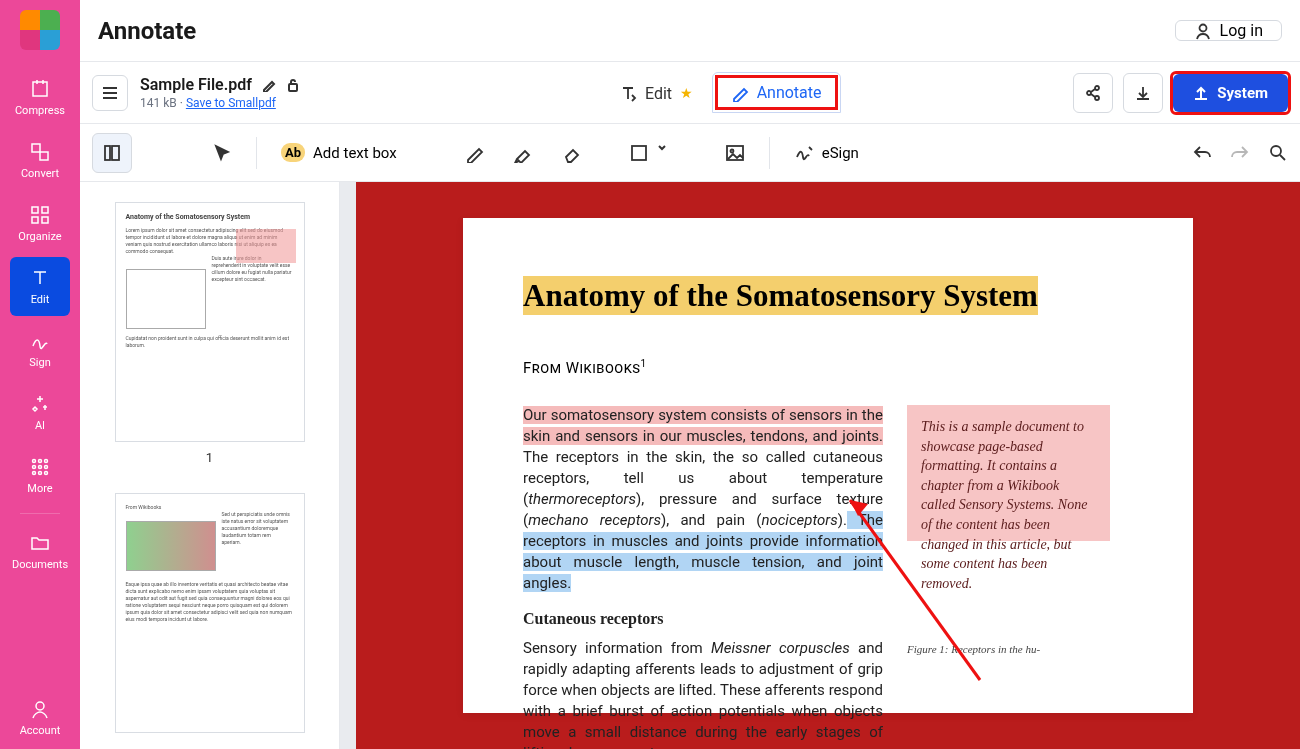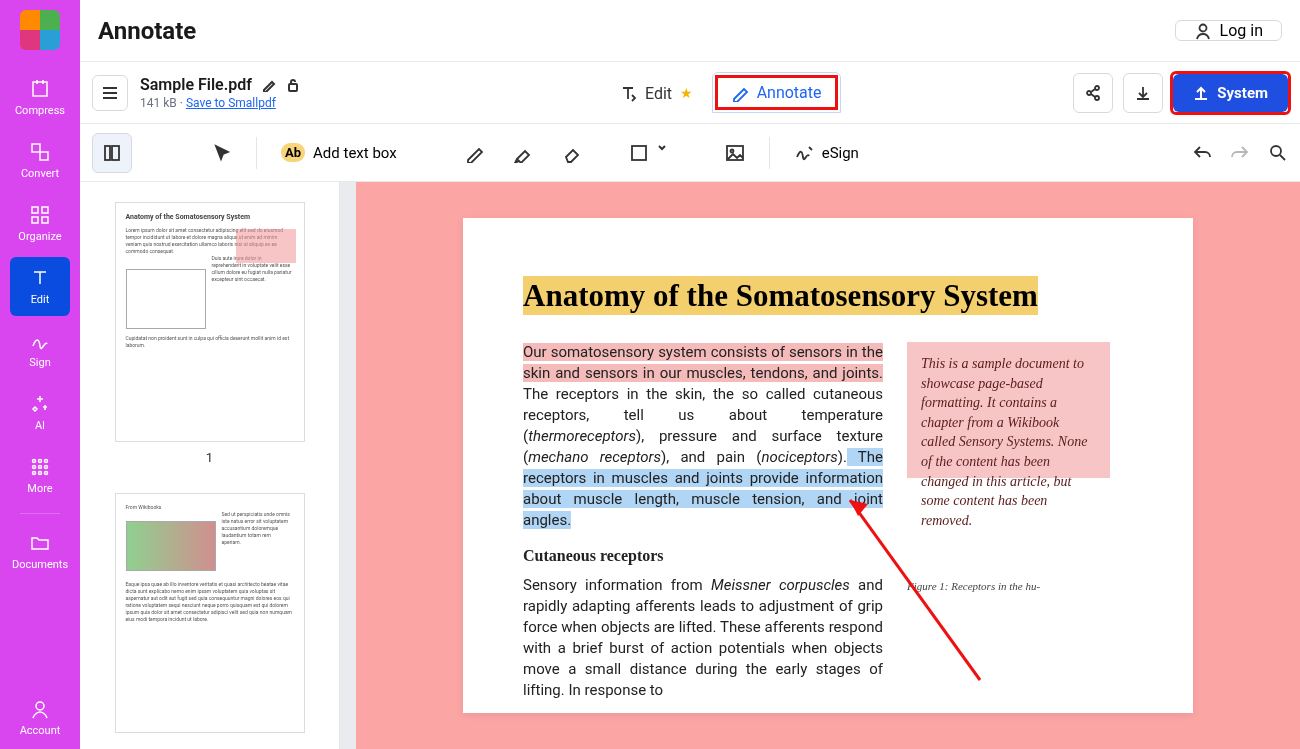--- a/index.html
+++ b/index.html
@@ -1,19 +1,19 @@
 <!DOCTYPE html>
 <html><head>
 <meta charset="utf-8">
 <style>
   * { box-sizing: border-box; margin: 0; padding: 0; font-family: -apple-system, BlinkMacSystemFont, "Segoe UI", Roboto, Arial, sans-serif; }
   html, body { width: 1300px; height: 749px; overflow: hidden; background: #fff; }
 
   
-  .leftnav { position: absolute; left: 0; top: 0; width: 80px; height: 749px; background: #d946ef; color: #fff; display: flex; flex-direction: column; align-items: center; padding-top: 10px; }
+  .leftnav { position: absolute; left: 0; top: 0; width: 80px; height: 749px; background: #ec4899; color: #fff; display: flex; flex-direction: column; align-items: center; padding-top: 10px; }
   .logo { width: 40px; height: 40px; border-radius: 6px; display: grid; grid-template-columns: 1fr 1fr; grid-template-rows: 1fr 1fr; overflow: hidden; margin-bottom: 16px; }
   .logo div:nth-child(1){background:#ff8a00;} .logo div:nth-child(2){background:#4caf50;} .logo div:nth-child(3){background:#e0367e;} .logo div:nth-child(4){background:#2a9fd6;}
   .nav-item { width: 60px; display: flex; flex-direction: column; align-items: center; justify-content: center; padding: 10px 0; font-size: 11px; gap: 4px; cursor: pointer; border-radius: 6px; margin: 2px 0;}
   .nav-item.active { background: #0a4be0; }
   .nav-item svg { width: 22px; height: 22px; stroke: #fff; fill: none; stroke-width: 1.5; }
   .nav-sep { width: 40px; border-top: 1px solid rgba(255,255,255,0.2); margin: 6px 0; }
   .nav-spacer { flex: 1; }
 
   
   .header { position: absolute; left: 80px; top: 0; right: 0; height: 62px; display: flex; align-items: center; padding: 0 18px; border-bottom: 1px solid #e6e8ec; }
@@ -52,21 +52,21 @@
   .tool-thumb { width:40px; height:40px; border:1px solid #d6dae0; border-radius:6px; display:flex;align-items:center;justify-content:center; background:#eef3fb;}
   .vsep{width:1px;height:32px;background:#e2e5ea;margin:0 8px;}
   .tool.addtxt .ab{background:#f8d47a; padding:2px 4px; border-radius:9px; font-weight:700; font-size:13px;}
   .tool.highlight{position:relative;}
   .red-frame-highlight{position:absolute; left:-10px; right:-10px; top:-8px; bottom:-8px; border:3px solid #e11; pointer-events:none;}
   .toolbar-spacer{flex:1;}
   .toolbar-right{display:flex;align-items:center;gap:18px;}
   .toolbar-right svg{width:20px;height:20px;stroke:#333;fill:none;stroke-width:1.8;}
 
   
-  .workspace { position:absolute; left:80px; top:182px; right:0; bottom:0; display:flex; background:#fca5a5;}
+  .workspace { position:absolute; left:80px; top:182px; right:0; bottom:0; display:flex; background:#b91c1c;}
   .thumbpane { width:260px; background:#fff; border-right:1px solid #e6e8ec; overflow-y:auto; padding:20px 24px;}
   .thumb { border:1px solid #d9dde3; background:#fff; width:190px; height:240px; margin:0 auto 8px; padding:10px; font-size:6px; color:#444; overflow:hidden; position:relative;}
   .thumb .ttitle{font-weight:700;font-size:7px;margin-bottom:6px;}
   .thumb .pinkbox{position:absolute; right:8px; top:26px; width:60px; height:34px; background:rgba(240,150,150,0.55);}
   .thumb .diagram{width:80px;height:60px;border:1px solid #aaa;margin:14px 0 6px;background:linear-gradient(#fff,#fff);}
   .thumb .lines{font-size:5px;line-height:1.4;color:#555;}
   .thumb2 .diagram2{width:90px;height:50px;border:1px solid #aaa;margin:10px 0;background:linear-gradient(90deg,#8fd08f,#d08f8f);}
   .thumbnum{text-align:center;font-size:13px;color:#333;margin-bottom:28px;}
   .scroll-gutter{width:16px;background:#e9ebef;}
   .canvas{flex:1; overflow:auto; display:flex; justify-content:center; padding:36px 0;}
@@ -339,20 +339,21 @@
         <div class="lines" style="width:70px;">Sed ut perspiciatis unde omnis iste natus error sit voluptatem accusantium doloremque laudantium totam rem aperiam.</div>
       </div>
       <div class="lines">Eaque ipsa quae ab illo inventore veritatis et quasi architecto beatae vitae dicta sunt explicabo nemo enim ipsam voluptatem quia voluptas sit aspernatur aut odit aut fugit sed quia consequuntur magni dolores eos qui ratione voluptatem sequi nesciunt neque porro quisquam est qui dolorem ipsum quia dolor sit amet consectetur adipisci velit sed quia non numquam eius modi tempora incidunt ut labore.</div>
     </div>
   </div>
   <div class="scroll-gutter"></div>
 
   <div class="canvas">
     <div class="page">
       <span class="doc-title">Anatomy of the Somatosensory System</span>
+      <div class="doc-sub"><span>From Wikibooks</span><sup>1</sup></div>
 
       <div class="two-col">
         <div class="col-main">
           <span class="hl-pink">Our somatosensory system consists of sensors in the skin and sensors in our muscles, tendons, and joints.</span><span> The receptors in the skin, the so called cutaneous receptors, tell us about temperature (</span><i>thermoreceptors</i><span>), pressure and surface texture (</span><i>mechano receptors</i><span>), and pain (</span><i>nociceptors</i><span>).</span><span class="hl-blue"> The receptors in muscles and joints provide information about muscle length, muscle tension, and joint angles.</span>
 
           <div class="subhead">Cutaneous receptors</div>
           <span>Sensory information from </span><i>Meissner corpuscles</i><span> and rapidly adapting afferents leads to adjustment of grip force when objects are lifted. These afferents respond with a brief burst of action potentials when objects move a small distance during the early stages of lifting. In response to</span>
 
           
         </div>

